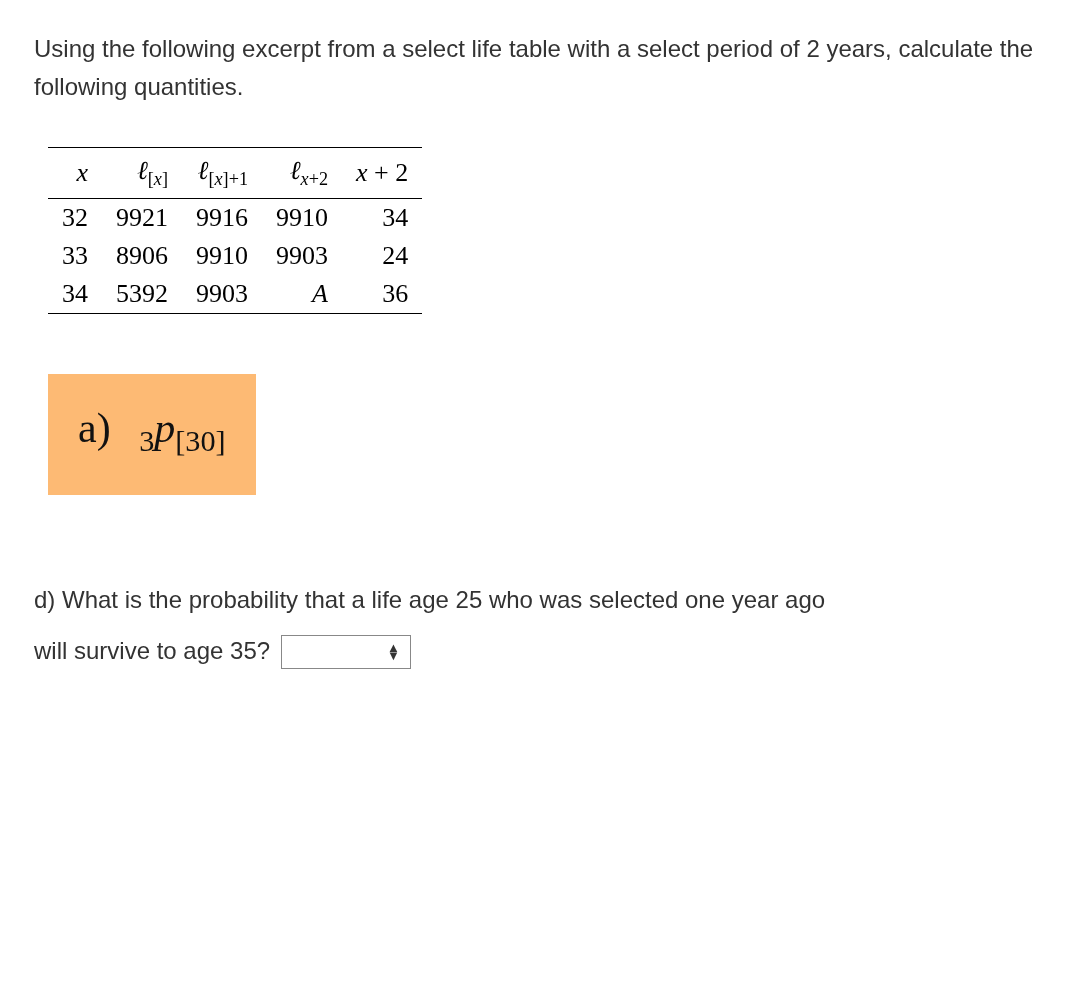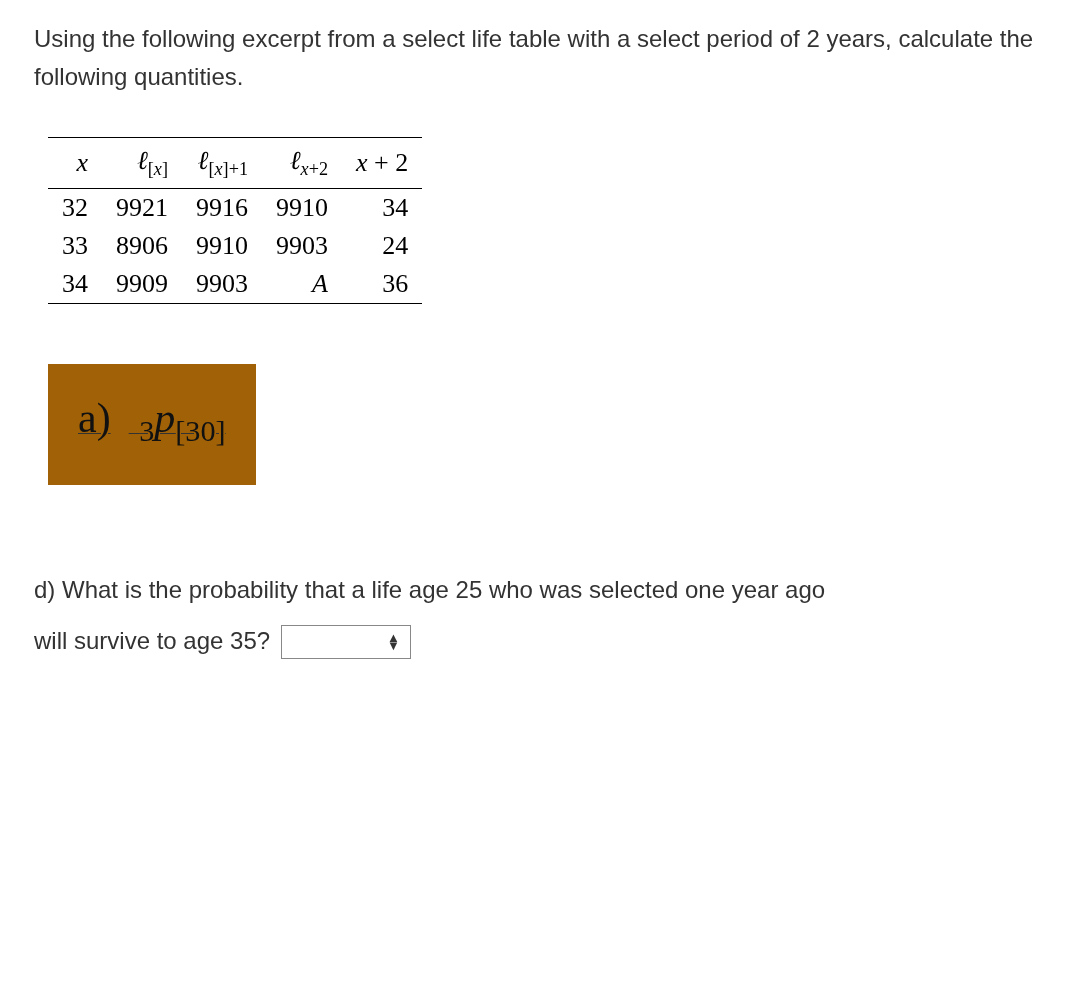--- a/index.html
+++ b/index.html
@@ -4,21 +4,21 @@
 <style>
   html, body {
     margin: 0;
     padding: 0;
     background: #ffffff;
     font-family: "Helvetica Neue", Arial, sans-serif;
     color: #333;
   }
   .page {
     width: 1080px;
-    padding: 20px 34px;
+    padding: 30px 34px;
     box-sizing: border-box;
   }
   .prompt {
     font-size: 24px;
     line-height: 1.6;
     color: #333;
     margin-bottom: 40px;
   }
   .table-wrap {
     margin: 10px 0 60px 14px;
@@ -59,25 +59,24 @@
   }
   .hx {
     font-style: italic;
   }
   .norm {
     font-style: normal;
   }
 
   .formula-box {
     display: inline-block;
-    background: #a16207;
+    background: #fdba74;
     padding: 30px 30px 36px 30px;
     margin-left: 14px;
     margin-bottom: 70px;
-    text-decoration: underline;
   }
   .formula {
     font-family: "Times New Roman", Times, serif;
     font-size: 42px;
     color: #111;
   }
   .formula .part-a {
     font-size: 42px;
     margin-right: 18px;
   }
@@ -159,21 +158,21 @@
           </tr>
           <tr>
             <td>33</td>
             <td>8906</td>
             <td>9910</td>
             <td>9903</td>
             <td>24</td>
           </tr>
           <tr>
             <td>34</td>
-            <td>9909</td>
+            <td>5392</td>
             <td>9903</td>
             <td style="font-style: italic;">A</td>
             <td>36</td>
           </tr>
         </tbody>
     </table>
   </div>
 
   <div class="formula-box">
     <span class="formula">

